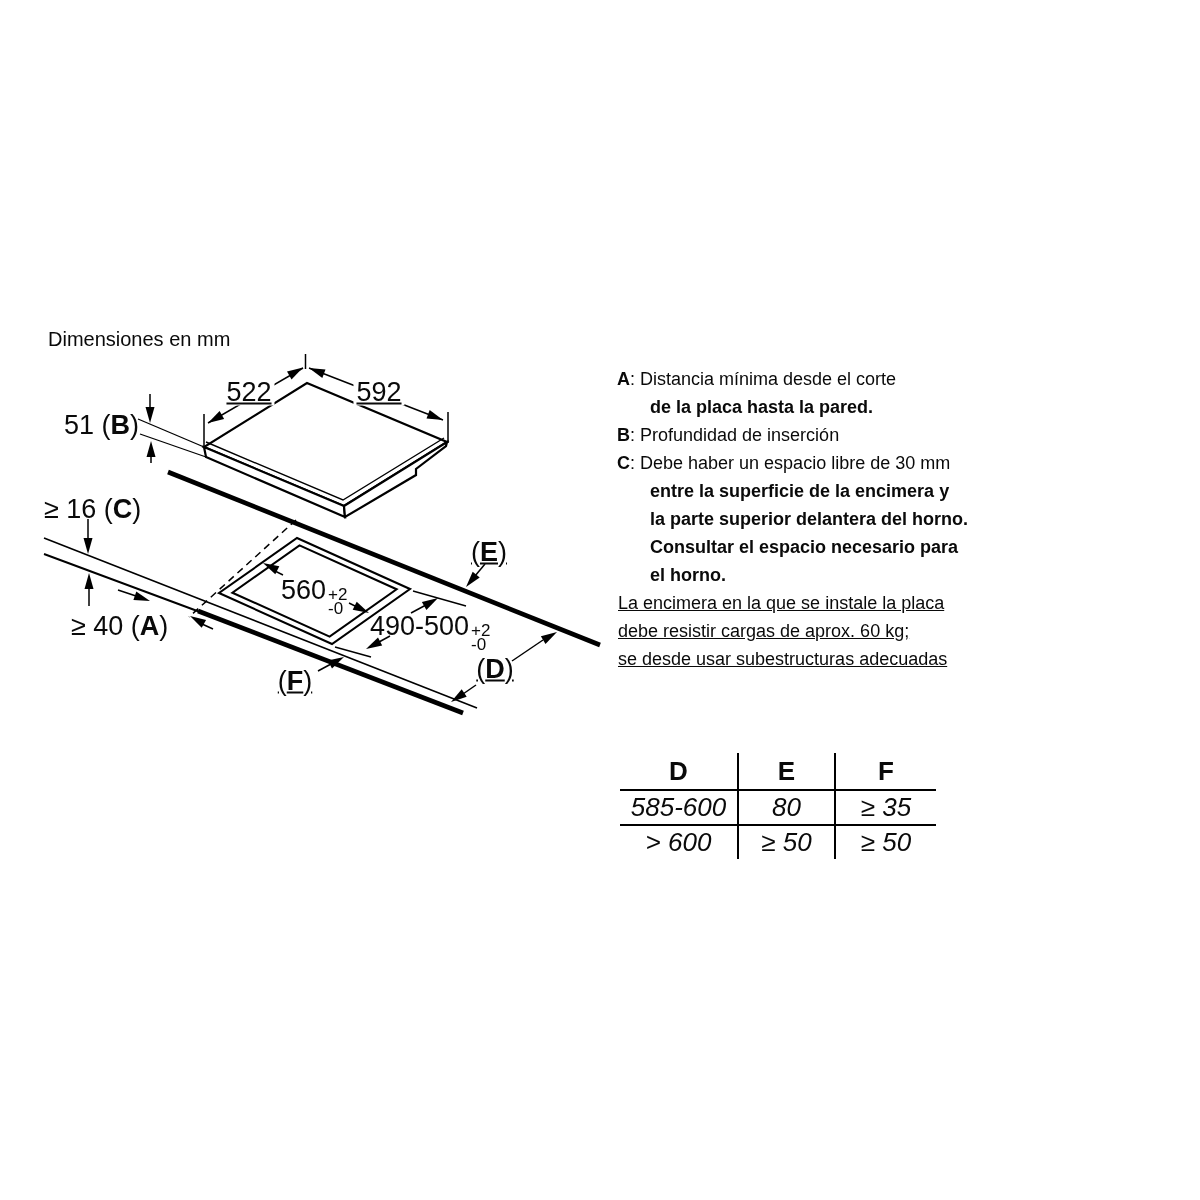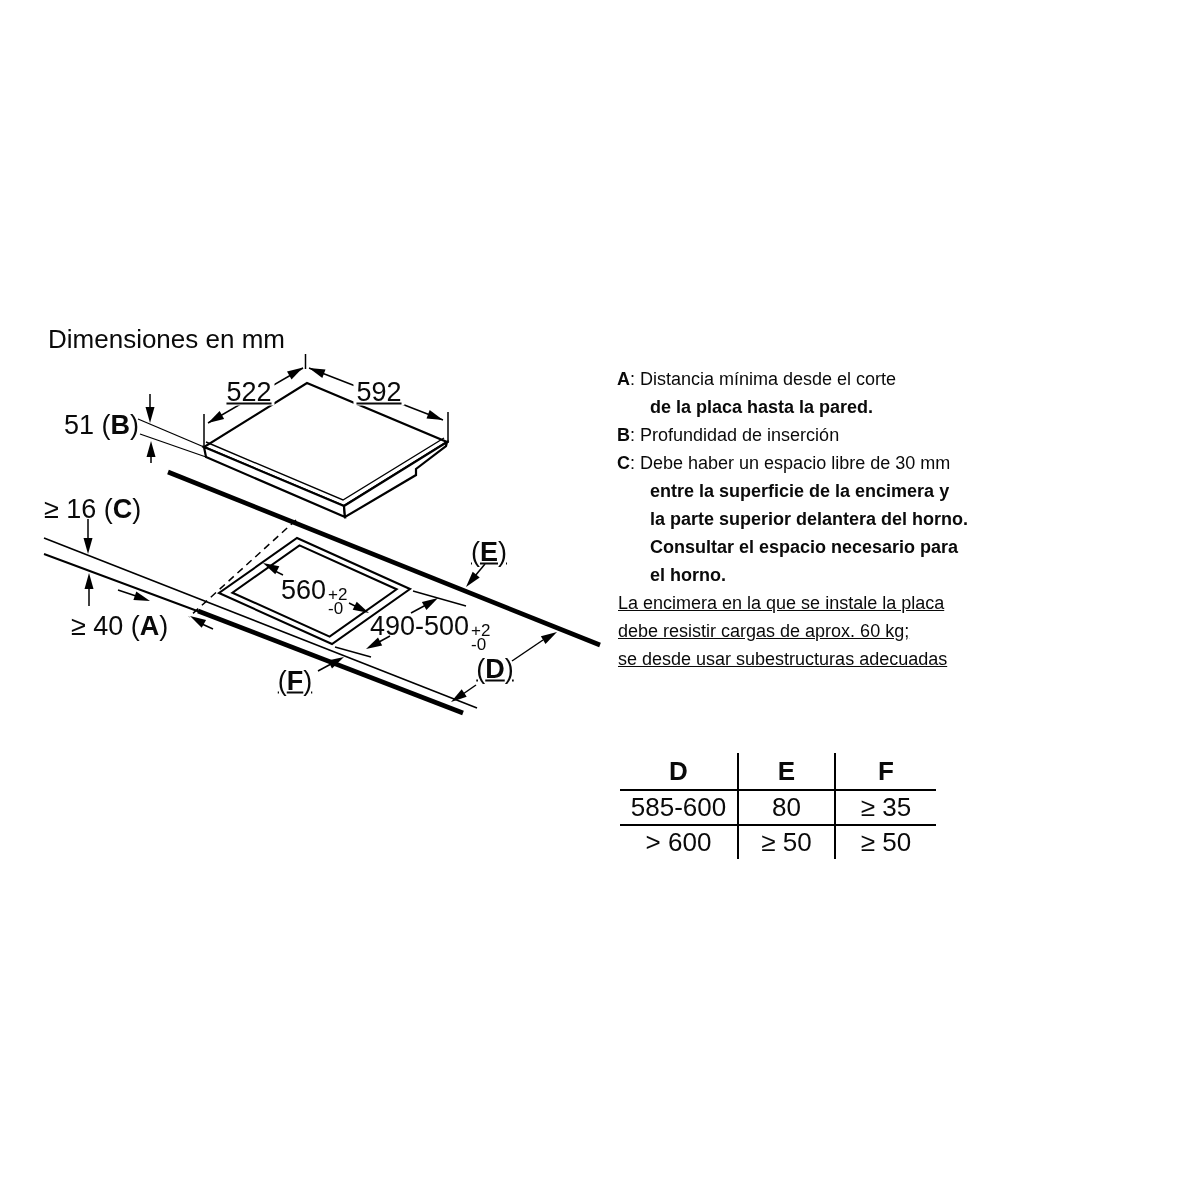--- a/index.html
+++ b/index.html
@@ -1,35 +1,35 @@
 <!DOCTYPE html>
 <html><head>
 <meta charset="utf-8">
 <style>
   html,body{margin:0;padding:0;background:#ffffff;}
   body{width:1200px;height:1200px;position:relative;overflow:hidden;
        font-family:"Liberation Sans", sans-serif;color:#0a0a0a;}
   svg{position:absolute;left:0;top:0;}
-  .txt{position:absolute;font-size:26px;line-height:28px;white-space:nowrap;color:#0a0a0a;}
+  .txt{position:absolute;font-size:20px;line-height:28px;white-space:nowrap;color:#0a0a0a;}
   .dim{position:absolute;font-size:27px;line-height:27px;white-space:nowrap;color:#0a0a0a;}
   .ctr{transform:translate(-50%,-50%);text-decoration:underline;}
   .bgw{background:#ffffff;padding:0 3px;}
   .b{font-weight:bold;}
   .tol{display:inline-flex;flex-direction:column;font-size:17px;line-height:14px;
        margin-left:2px;transform:translateY(1px);}
   .notes-block{position:absolute;left:617px;top:365px;}
   .nline{font-size:18px;line-height:28px;white-space:nowrap;}
   .nletter{font-weight:bold;}
   .cont{padding-left:33px;font-weight:bold;}
   .para-block{position:absolute;left:618px;top:589px;text-decoration:underline;}
   table.spec{position:absolute;left:620px;top:753px;border-collapse:collapse;
              font-size:26px;color:#0a0a0a;table-layout:fixed;}
   table.spec th,table.spec td{text-align:center;padding:0;font-weight:normal;}
   table.spec th{font-weight:bold;height:36px;}
-  table.spec td{height:33px;}
+  table.spec td{height:33px;font-style:italic;}
   .c1{width:117px;border-right:2px solid #000;}
   .c2{width:95px;border-right:2px solid #000;}
   .c3{width:100px;}
   tr.hrow th{border-bottom:2px solid #000;}
   tr.r1 td{border-bottom:2px solid #000;}
 </style>
 </head>
 <body>
 
 <svg width="1200" height="1200" viewBox="0 0 1200 1200">

